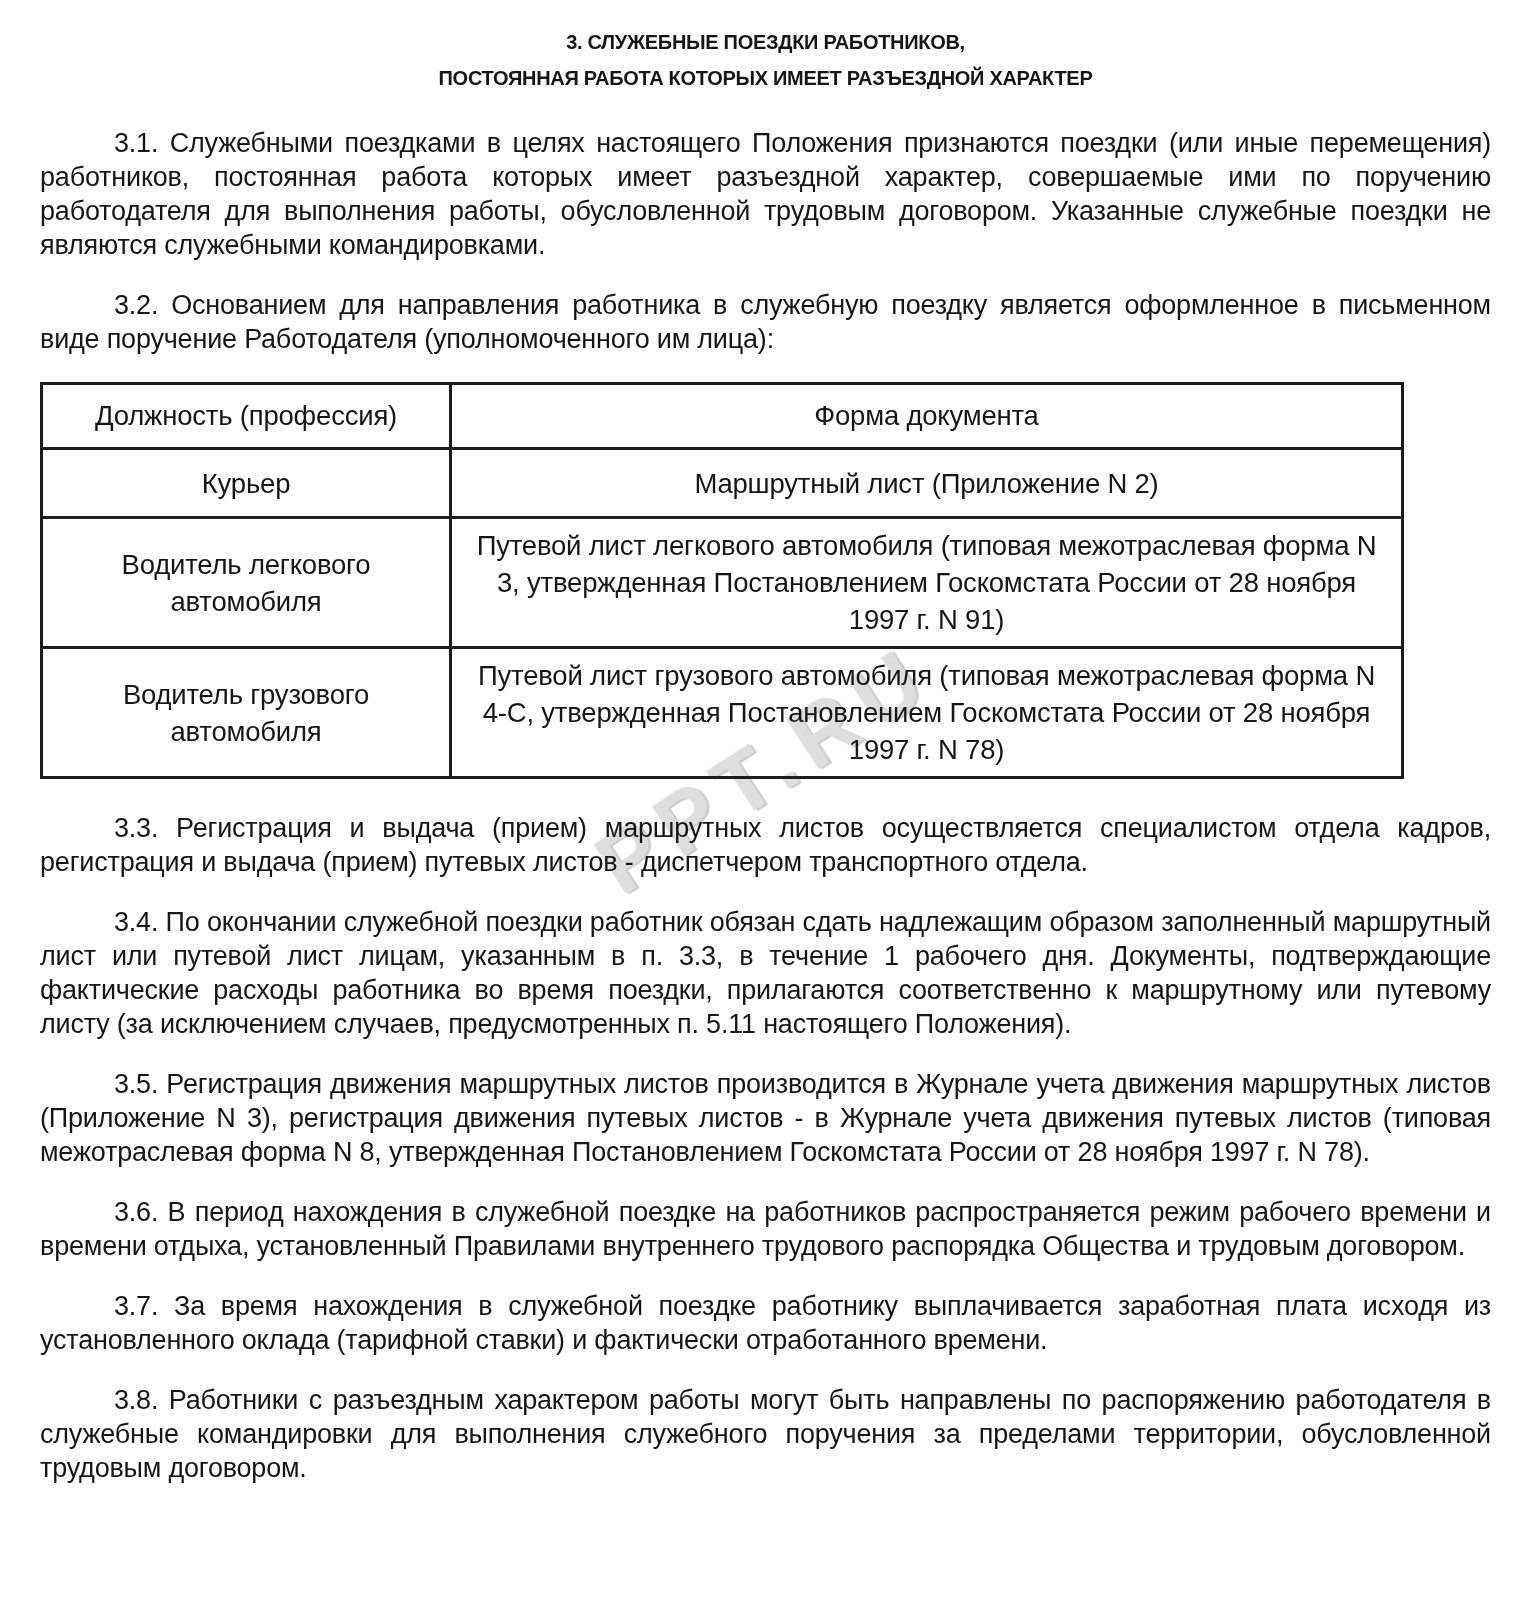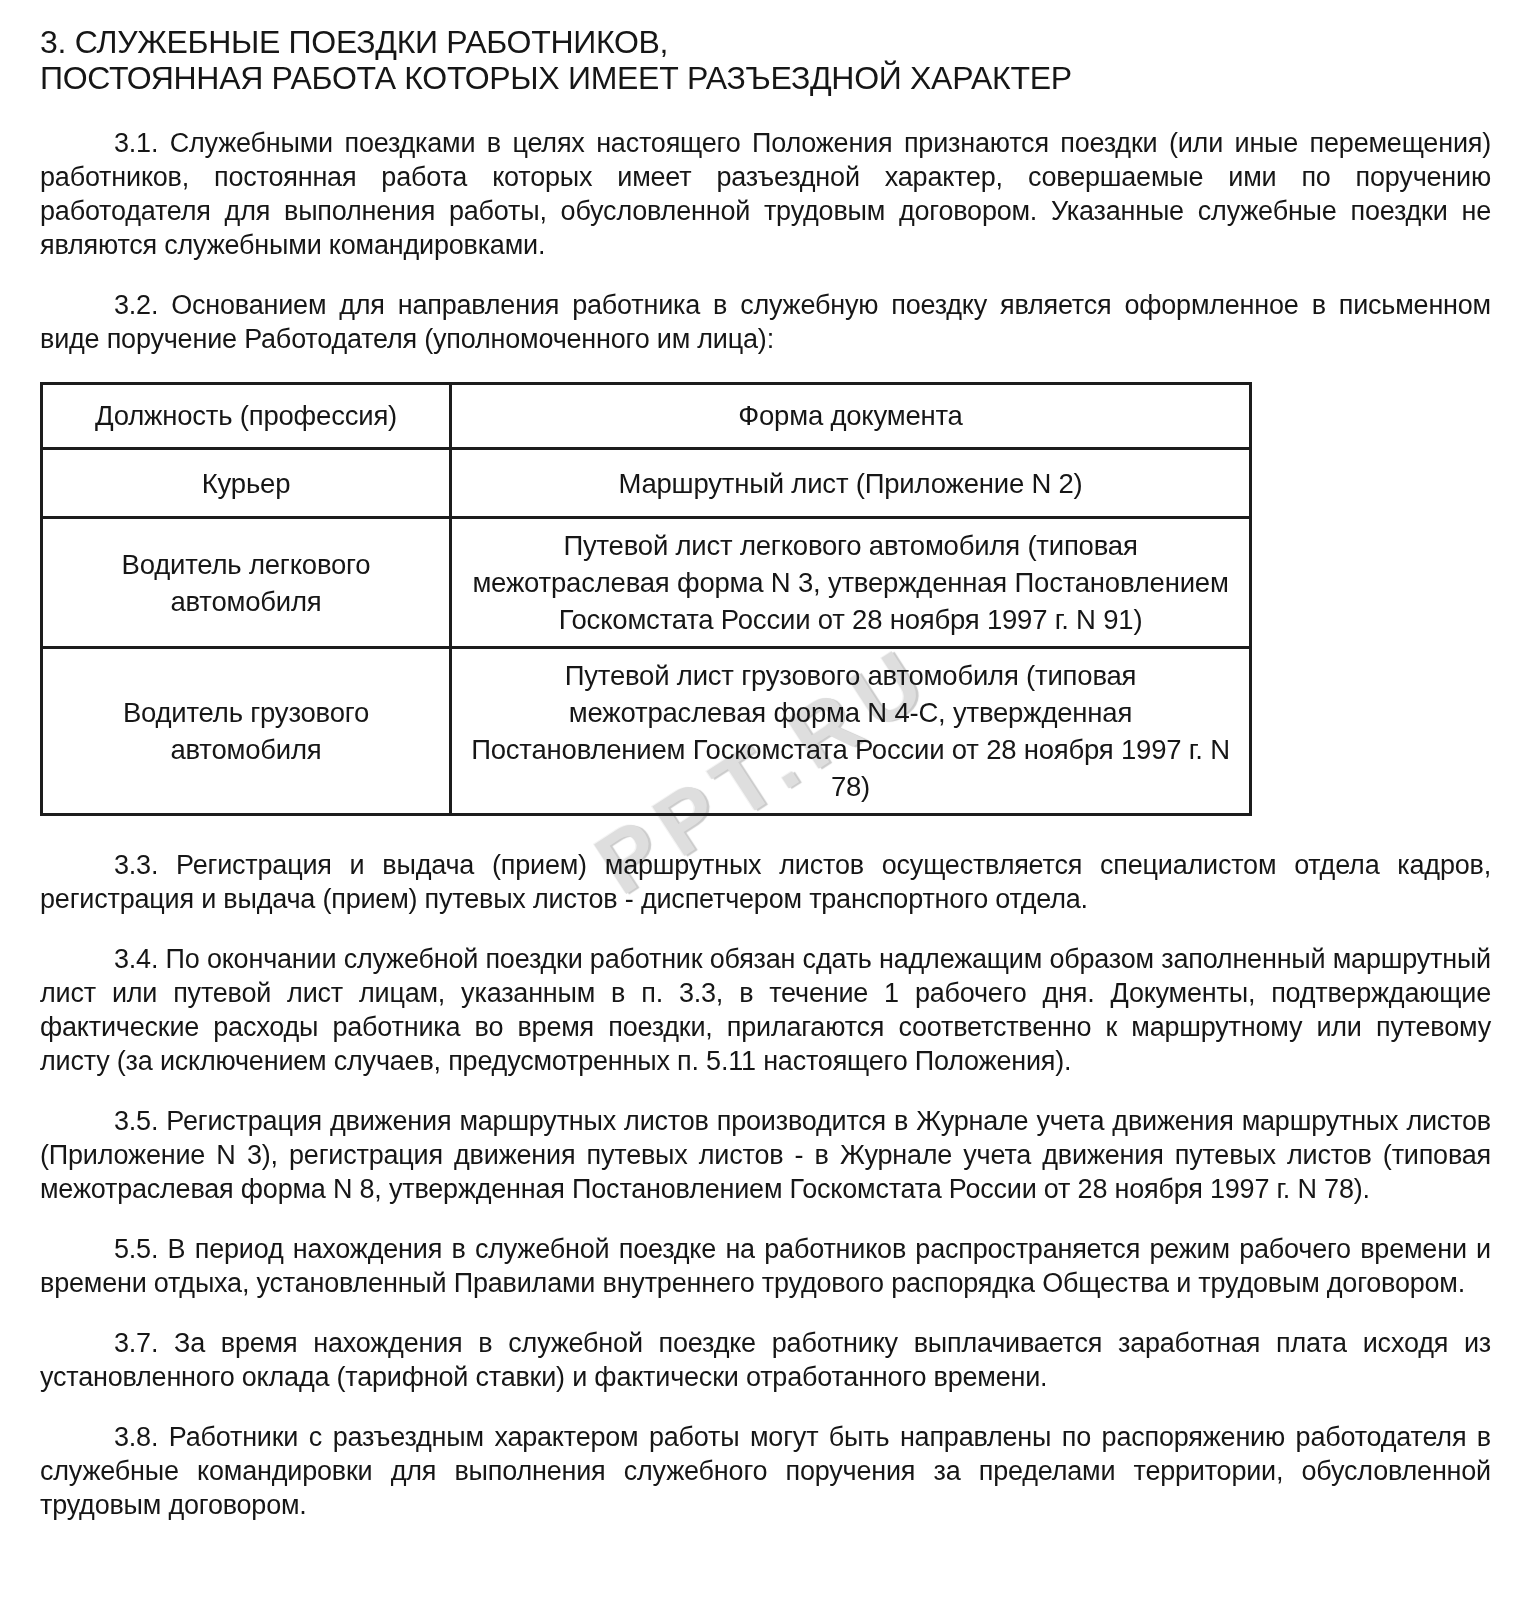--- a/index.html
+++ b/index.html
@@ -31,39 +31,40 @@
     white-space: nowrap;
     user-select: none;
   }
   .content {
     position: relative;
     z-index: 1;
     padding: 24px 46px 36px 40px;
   }
   .title {
     margin: 0 0 30px 0;
-    font-size: 32px;
+    font-size: 20px;
     line-height: 36px;
-    font-weight: normal;
+    font-weight: bold;
+    text-align: center;
     letter-spacing: -0.3px;
   }
   .title-line { display: block; }
   .para {
     margin: 0 0 26px 0;
     font-size: 27px;
     line-height: 34px;
     letter-spacing: -0.2px;
     text-align: justify;
     text-align-last: left;
     text-indent: 74px;
   }
   .doc-table {
     border-collapse: collapse;
     table-layout: fixed;
-    width: 1212px;
+    width: 1364px;
     margin: 6px 0 32px 0;
   }
   .doc-table th,
   .doc-table td {
     border: 3px solid #1c1c1c;
     font-size: 27.5px;
     letter-spacing: -0.2px;
     background: transparent;
   }
   .doc-table th {
@@ -126,20 +127,20 @@
         </tr>
       </tbody>
     </table>
 
     <p class="para">3.3. Регистрация и выдача (прием) маршрутных листов осуществляется специалистом отдела кадров, регистрация и выдача (прием) путевых листов - диспетчером транспортного отдела.</p>
 
     <p class="para">3.4. По окончании служебной поездки работник обязан сдать надлежащим образом заполненный маршрутный лист или путевой лист лицам, указанным в п. 3.3, в течение 1 рабочего дня. Документы, подтверждающие фактические расходы работника во время поездки, прилагаются соответственно к маршрутному или путевому листу (за исключением случаев, предусмотренных п. 5.11 настоящего Положения).</p>
 
     <p class="para">3.5. Регистрация движения маршрутных листов производится в Журнале учета движения маршрутных листов (Приложение N 3), регистрация движения путевых листов - в Журнале учета движения путевых листов (типовая межотраслевая форма N 8, утвержденная Постановлением Госкомстата России от 28 ноября 1997 г. N 78).</p>
 
-    <p class="para">5.5. В период нахождения в служебной поездке на работников распространяется режим рабочего времени и времени отдыха, установленный Правилами внутреннего трудового распорядка Общества и трудовым договором.</p>
+    <p class="para">3.6. В период нахождения в служебной поездке на работников распространяется режим рабочего времени и времени отдыха, установленный Правилами внутреннего трудового распорядка Общества и трудовым договором.</p>
 
     <p class="para">3.7. За время нахождения в служебной поездке работнику выплачивается заработная плата исходя из установленного оклада (тарифной ставки) и фактически отработанного времени.</p>
 
     <p class="para">3.8. Работники с разъездным характером работы могут быть направлены по распоряжению работодателя в служебные командировки для выполнения служебного поручения за пределами территории, обусловленной трудовым договором.</p>
 
   </div>
 </div>
 
 </body></html>

